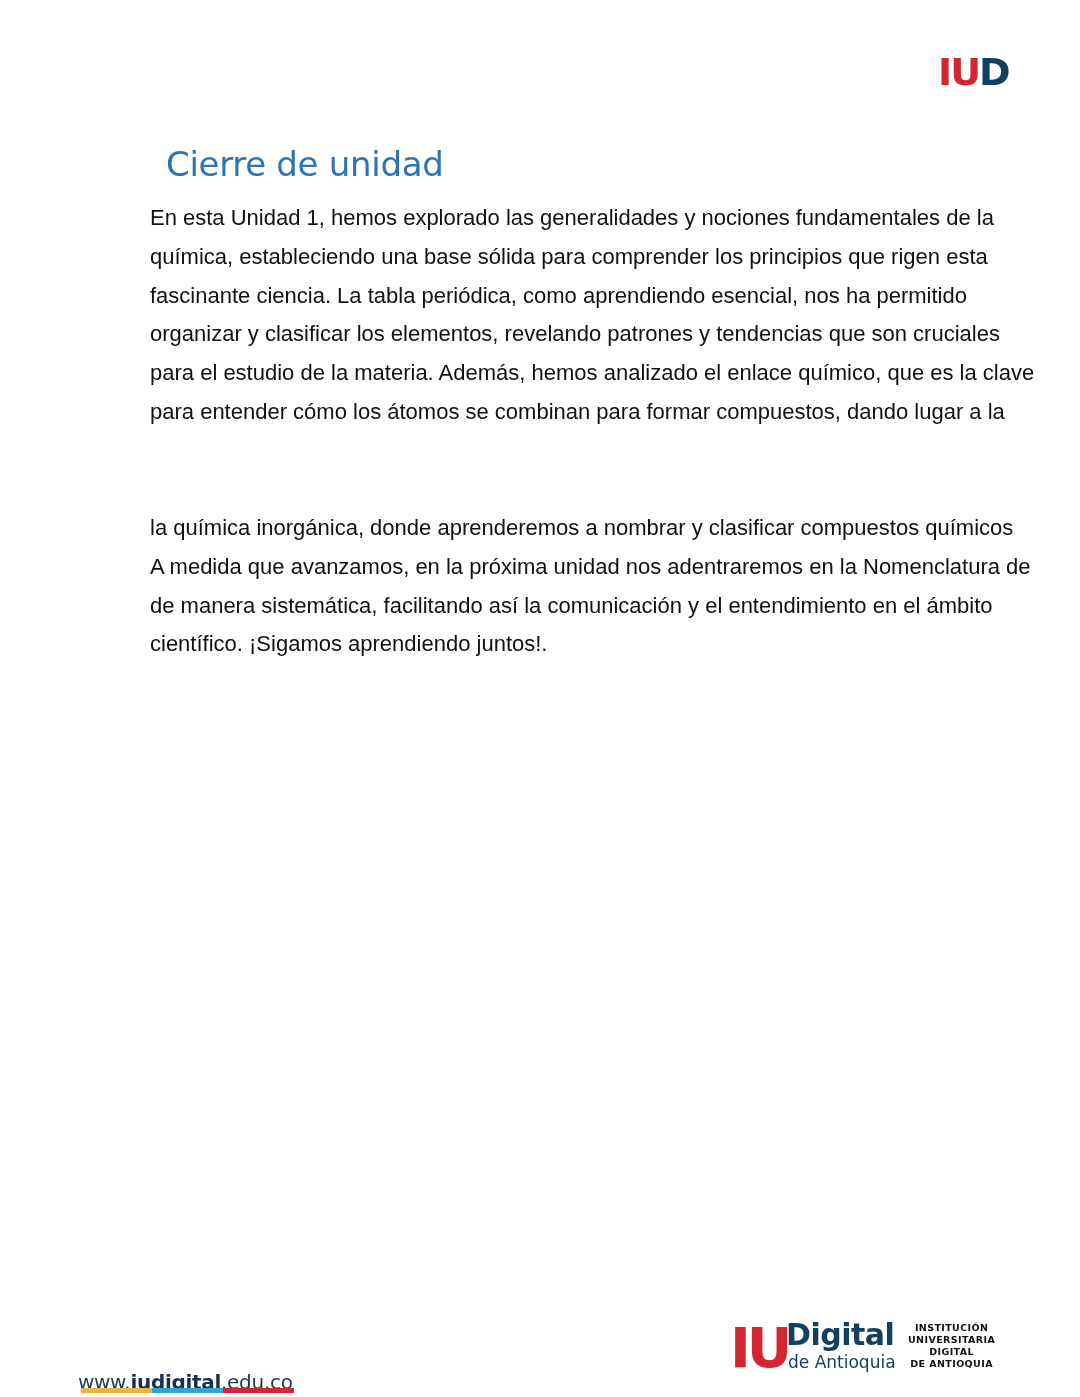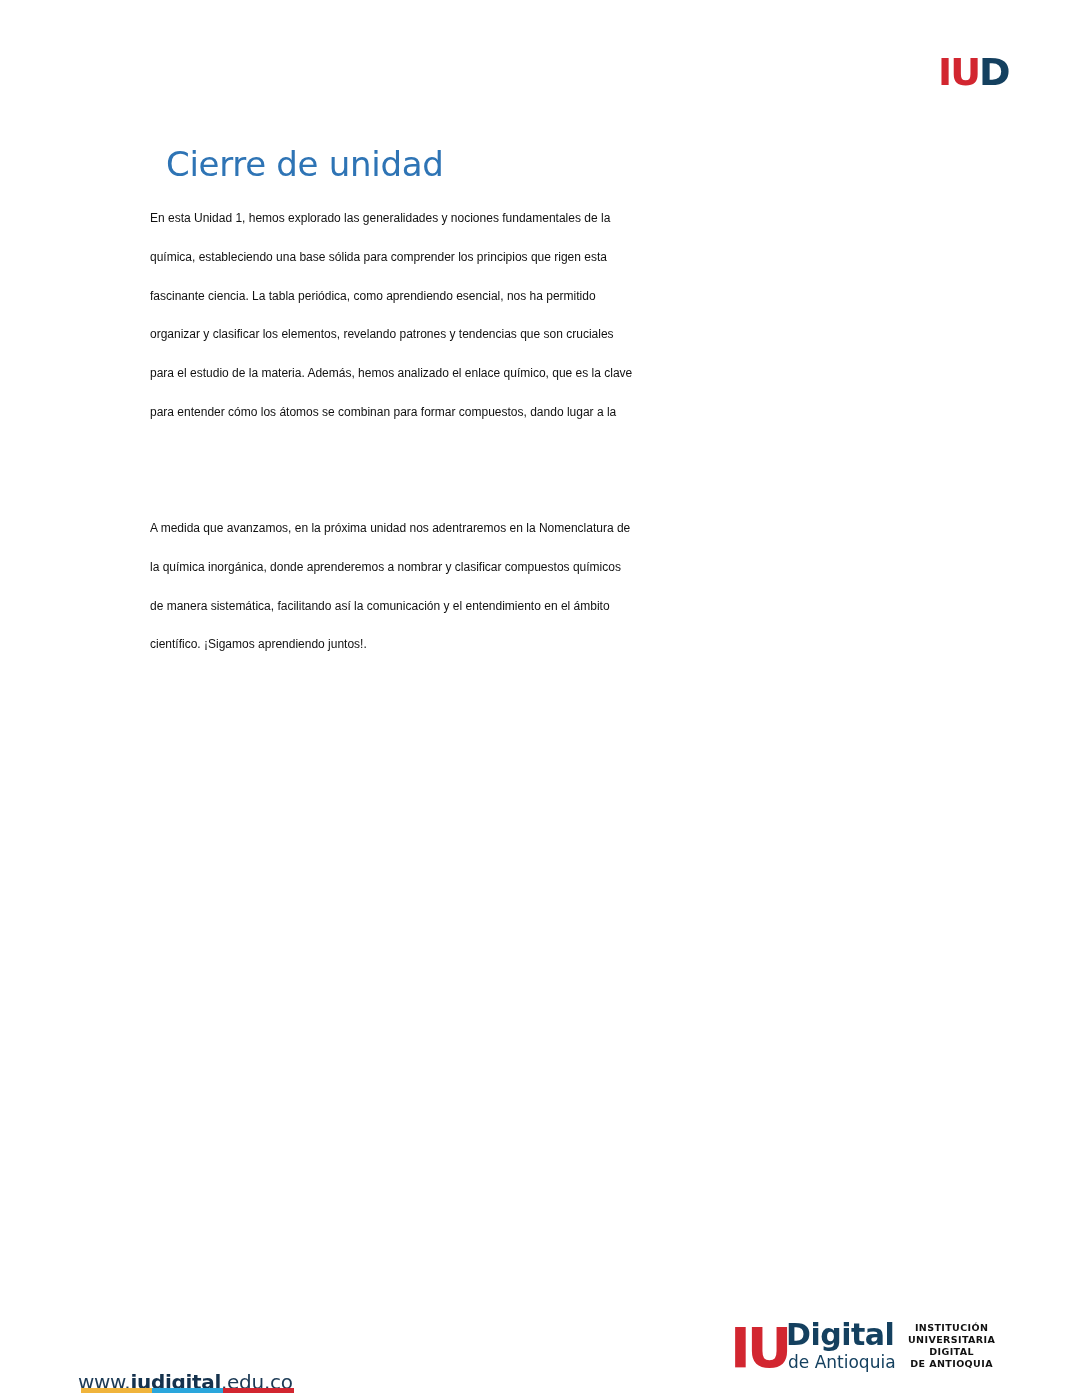--- a/index.html
+++ b/index.html
@@ -10,21 +10,21 @@
                    font-family: "DejaVu Sans", sans-serif; font-weight: bold; font-size: 38px;
                    letter-spacing: -2px; line-height: 40px; }
     .header-logo .l-i, .header-logo .l-u { color: #d22630; }
     .header-logo .l-d { color: #14405f; }
 
     .title { position: absolute; left: 150px; top: 128px; margin: 16px;
              font-family: "DejaVu Sans", sans-serif; font-weight: normal;
              font-size: 34px; color: #2e74b5; letter-spacing: -0.3px; }
 
     .body-text { position: absolute; left: 150px; width: 790px;
-                 font-size: 12px; line-height: 38.8px; color: #111; }
+                 font-size: 22px; line-height: 38.8px; color: #111; }
     .p1 { top: 199px; }
     .p2 { top: 509px; }
     .body-text .line { display: block; white-space: nowrap; }
 
     .footer-url { position: absolute; left: 78px; top: 1334px; font-family: "DejaVu Sans", sans-serif;
                   font-size: 20px; color: #1c3a55; letter-spacing: -0.3px; margin-top: 36px; }
     .footer-url b { font-weight: bold; color: #15324d; }
 
     .footer-bar { position: absolute; left: 81px; top: 1388px; height: 5px; width: 213px; display: flex; }
     .footer-bar span { flex: 1; height: 100%; }
@@ -52,22 +52,22 @@
 <div class="body-text p1">
   <span class="line">En esta Unidad 1, hemos explorado las generalidades y nociones fundamentales de la</span>
   <span class="line">química, estableciendo una base sólida para comprender los principios que rigen esta</span>
   <span class="line">fascinante ciencia. La tabla periódica, como aprendiendo esencial, nos ha permitido</span>
   <span class="line">organizar y clasificar los elementos, revelando patrones y tendencias que son cruciales</span>
   <span class="line">para el estudio de la materia. Además, hemos analizado el enlace químico, que es la clave</span>
   <span class="line">para entender cómo los átomos se combinan para formar compuestos, dando lugar a la</span>
 </div>
 
 <div class="body-text p2">
+  <span class="line">la química inorgánica, donde aprenderemos a nombrar y clasificar compuestos químicos</span>
   <span class="line">A medida que avanzamos, en la próxima unidad nos adentraremos en la Nomenclatura de</span>
-  <span class="line">la química inorgánica, donde aprenderemos a nombrar y clasificar compuestos químicos</span>
   <span class="line">de manera sistemática, facilitando así la comunicación y el entendimiento en el ámbito</span>
   <span class="line">científico. ¡Sigamos aprendiendo juntos!.</span>
 </div>
 
 <div class="footer-url">
   <span>www.</span><b>iudigital</b><span>.edu.co</span>
 </div>
 
 <div class="footer-bar">
   <span style="background:#f0b43c"></span>

